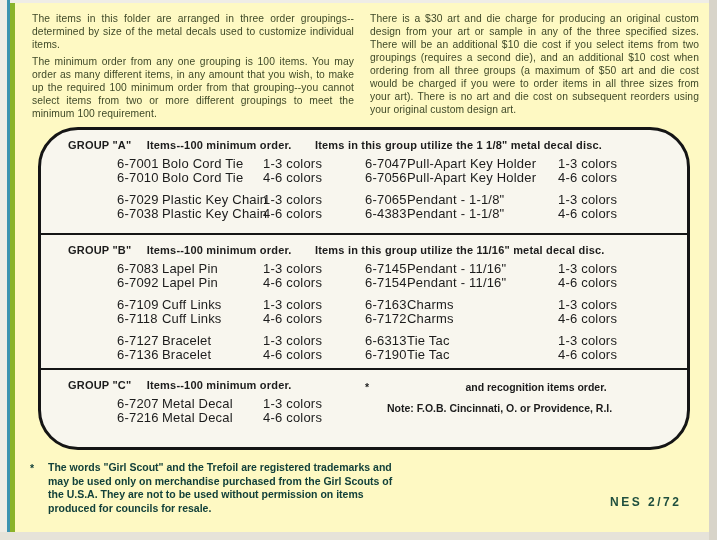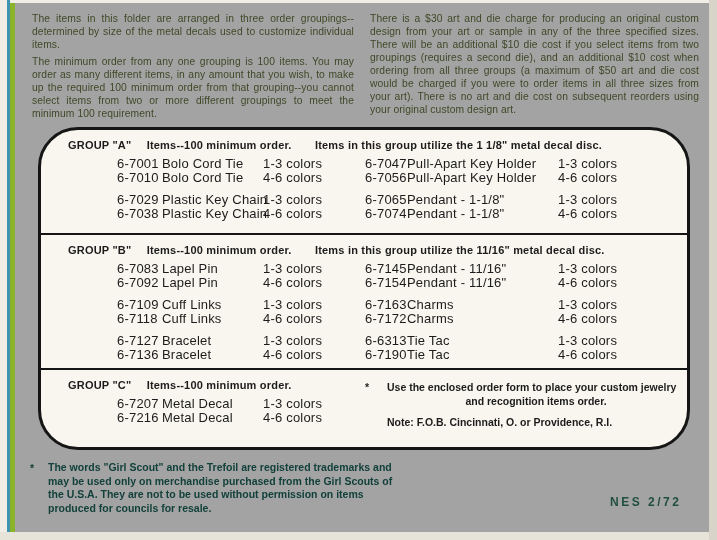--- a/index.html
+++ b/index.html
@@ -6,21 +6,21 @@
   *{box-sizing:border-box;}
   .page{
     position:relative;width:717px;height:540px;overflow:hidden;
     background:#efede6;font-family:"Liberation Sans",sans-serif;
   }
   .edge-teal{position:absolute;left:7px;top:0;bottom:6px;width:3px;background:#3d93b0;}
   .edge-right{position:absolute;right:0;top:0;bottom:0;width:8px;background:#d8d4c9;}
   .edge-bottom{position:absolute;left:0;right:8px;bottom:0;height:8px;background:#e6e3d9;}
   .green{
     position:absolute;left:10px;top:3px;right:8px;bottom:8px;
-    background:#a3a3a3;
+    background:#fef9c3;
   }
   .green::before{
     content:"";position:absolute;left:0;top:0;bottom:0;width:5px;background:#8ab32a;
   }
   
   .intro{position:absolute;left:22px;top:9px;right:10px;display:flex;gap:16px;}
   .intro p{
     margin:0 0 4px 0;font-size:10.3px;line-height:13px;color:#3e4827;
     text-align:justify;letter-spacing:0.1px;
   }
@@ -122,21 +122,21 @@
               <span>Plastic Key Chain</span>
               <span>1-3 colors</span>
               <span>6-7065</span>
               <span>Pendant - 1-1/8"</span>
               <span>1-3 colors</span>
             </div>
             <div class="row">
               <span>6-7038</span>
               <span>Plastic Key Chain</span>
               <span>4-6 colors</span>
-              <span>6-7074</span>
+              <span>6-4383</span>
               <span>Pendant - 1-1/8"</span>
               <span>4-6 colors</span>
             </div>
           </div>
       </section>
 
       <div class="sep"></div>
 
       <section class="group group-b">
         <div class="ghead">
@@ -211,21 +211,20 @@
             </div>
             <div class="row">
               <span>6-7216</span>
               <span>Metal Decal</span>
               <span>4-6 colors</span>
             </div>
           </div>
 
         <div class="order-note">
           <span class="on-star">*</span>
-          <div class="on-line1">Use the enclosed order form to place your custom jewelry</div>
           <div class="on-line2">and recognition items order.</div>
           <div class="on-note">Note:  F.O.B.  Cincinnati, O. or Providence, R.I.</div>
         </div>
       </section>
 
     </div>
 
     <div class="footnote">
       <span class="fn-star">*</span>
       <div class="fn-text">The words "Girl Scout" and the Trefoil are registered trademarks and may be used only on merchandise purchased from the Girl Scouts of the U.S.A. They are not to be used without permission on items produced for councils for resale.</div>

